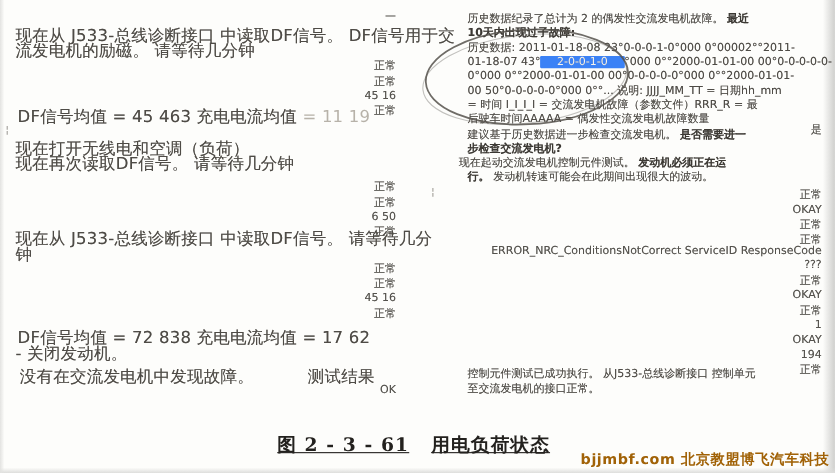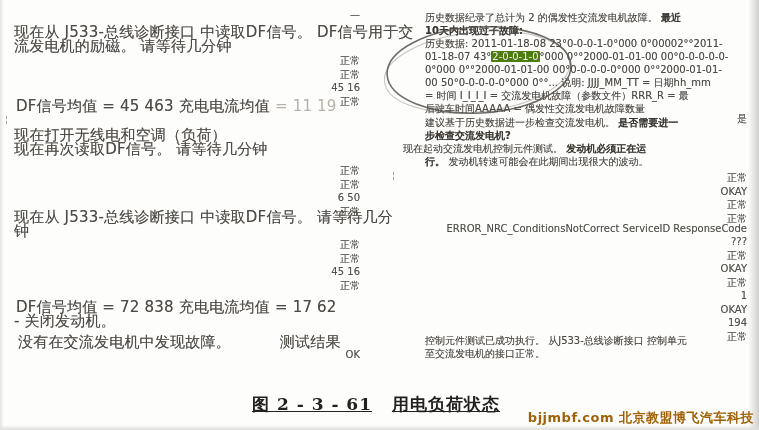--- a/index.html
+++ b/index.html
@@ -23,21 +23,21 @@
   .line{
     position:absolute;white-space:nowrap;
     font-size:15px;line-height:13px;
     letter-spacing:.2px;
     color:#4e4b46;
     text-shadow:0 0 .6px rgba(78,75,70,.55);
   }
   .rline{font-size:10px;letter-spacing:0;margin-left:32px;}
   .b{font-weight:700;color:#3b3833;}
   .faint{color:#b7b2a9;text-shadow:none;}
-  .hl{background:#4d7c0f;color:#f4f4f1;padding:0 1px;border-radius:1px;}
+  .hl{background:#3b82f6;color:#f4f4f1;padding:0 15px;border-radius:1px;}
 
   .statuscol{position:absolute;text-align:right;
     font-size:10px;line-height:13.5px;
     color:#54524d;text-shadow:0 0 .6px rgba(80,78,72,.5);}
   .statuscol div{white-space:nowrap;}
 
   .mid{left:250px;width:110px;}
   .rgt{left:437px;width:310px;}
 
   .circle-svg{position:absolute;left:383px;top:24px;pointer-events:none;}
@@ -127,21 +127,21 @@
   <div class="line rline" style="left:393px;top:63px">0°000 0°°2000-01-01-00 00°0-0-0-0-0°000 0°°2000-01-01-</div>
   <div class="line rline" style="left:393px;top:76px">00 50°0-0-0-0-0°000 0°°... 说明: JJJJ_MM_TT = 日期hh_mm</div>
   <div class="line rline" style="left:393px;top:89px">= 时间 I_I_I_I = 交流发电机故障（参数文件）RRR_R = 最</div>
   <div class="line rline" style="left:393px;top:102px">后驶车时间AAAAA = 偶发性交流发电机故障数量</div>
 
   <div class="line rline" style="left:393px;top:116px">
     <span>建议基于历史数据进一步检查交流发电机。 </span><span class="b">是否需要进一</span>
   </div>
   <div class="line rline b" style="left:393px;top:129px">步检查交流发电机?</div>
 
-  <div class="line rline" style="left:371px;top:142px">
+  <div class="line rline" style="left:385px;top:142px">
     <span>现在起动交流发电机控制元件测试。 </span><span class="b">发动机必须正在运</span>
   </div>
   <div class="line rline" style="left:393px;top:155px">
     <span class="b">行。 </span><span>发动机转速可能会在此期间出现很大的波动。</span>
   </div>
 
   <div class="speck" style="left:392px;top:170px">¦</div>
 
   <div class="line rline" style="left:393px;top:334px">控制元件测试已成功执行。 从J533-总线诊断接口 控制单元</div>
   <div class="line rline" style="left:393px;top:347px">至交流发电机的接口正常。</div>

